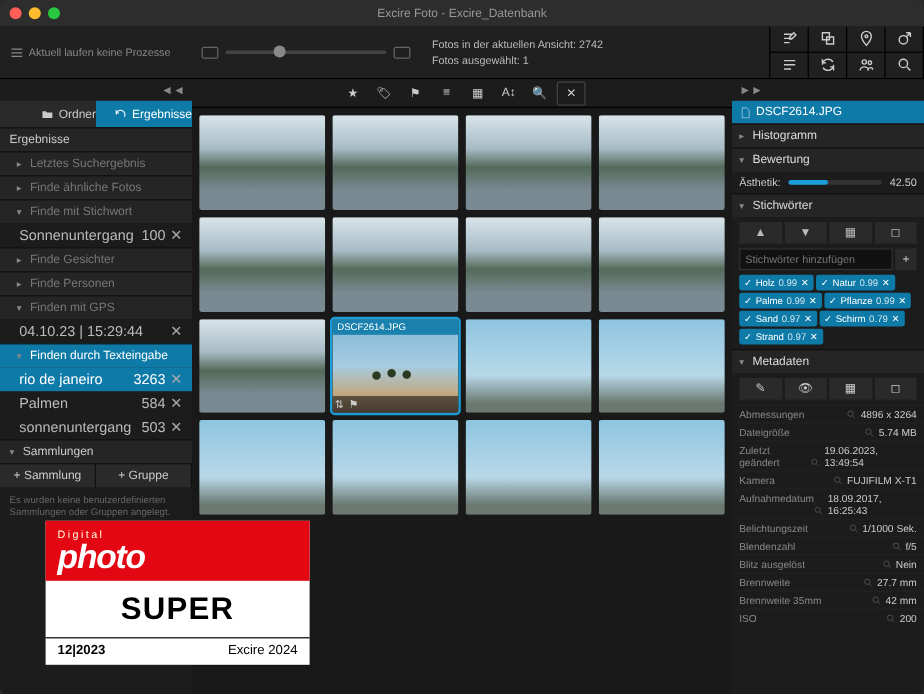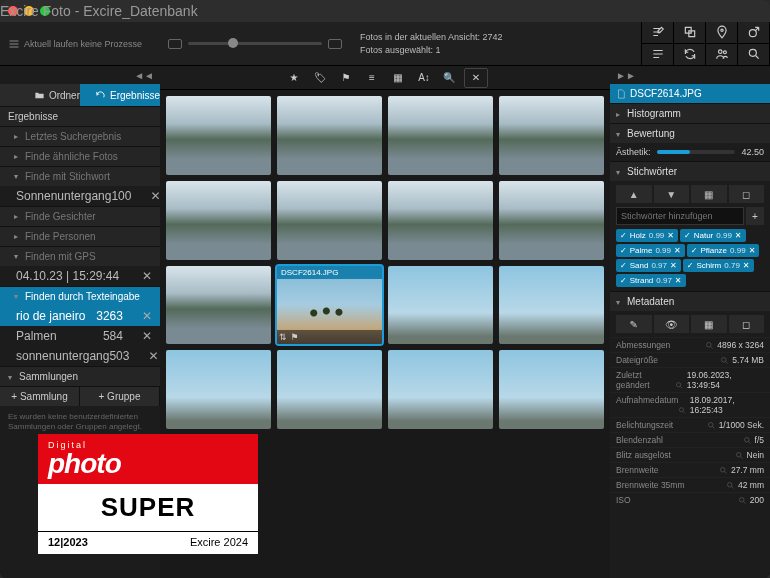--- a/index.html
+++ b/index.html
@@ -2,21 +2,21 @@
 <html><head>
 <meta charset="utf-8">
 <style>
   * { box-sizing: border-box; margin: 0; padding: 0; font-family: -apple-system, Helvetica, Arial, sans-serif; }
   body { background: #2a2a2a; width: 770px; height: 578px; overflow: hidden; font-size: 10px; color: #ccc; }
   .window { width: 770px; height: 578px; background: #1a1a1a; border-radius: 6px; overflow: hidden; position: relative; }
   .titlebar { height: 22px; background: #2d2d2d; display: flex; align-items: center; padding: 0 8px; position: relative; }
   .traffic { display: flex; gap: 6px; }
   .tl { width: 10px; height: 10px; border-radius: 50%; }
   .tl.red { background: #ff5f57; } .tl.yellow { background: #febc2e; } .tl.green { background: #28c840; }
-  .title { position: absolute; left: 0; right: 0; font-size: 14px; color: #999; }
+  .title { position: absolute; left: 0; right: 0; text-align: center; font-size: 10px; color: #999; }
   .topbar { height: 44px; background: #202020; display: flex; align-items: center; border-bottom: 1px solid #000; }
   .status { flex: 0 0 160px; padding: 0 8px; font-size: 9px; color: #888; display:flex; align-items:center; gap:4px;}
   .slider-area { flex: 0 0 190px; display: flex; align-items: center; gap: 6px; padding: 0 8px; }
   .thumb-small,.thumb-large { width:14px; height:10px; border:1px solid #666; border-radius:2px;}
   .slider { flex:1; height:3px; background:#444; position:relative; border-radius:2px;}
   .slider::after { content:""; position:absolute; left:30%; top:-4px; width:10px; height:10px; background:#888; border-radius:50%;}
   .info-text { flex:1; padding:0 10px; font-size:9px; color:#bbb; line-height:1.4;}
   .tool-grid { display:grid; grid-template-columns:repeat(4,32px); grid-template-rows:repeat(2,22px); border-left:1px solid #000;}
   .tool-grid > div { border-right:1px solid #000; border-bottom:1px solid #000; display:flex; align-items:center; justify-content:center; color:#ccc; cursor:pointer;}
   .tool-grid svg { width:14px; height:14px; stroke:#ccc; fill:none; stroke-width:2;}
@@ -24,21 +24,21 @@
   .left { width:160px; background:#1c1c1c; display:flex; flex-direction:column; overflow:hidden;}
   .collapse-row { height:18px; display:flex; justify-content:flex-end; padding-right:6px; align-items:center; color:#888;}
   .tabs { display:flex; height:22px;}
   .tab { flex:1; display:flex; align-items:center; justify-content:flex-end; gap:4px; font-size:10px; cursor:pointer; background:#2a2a2a;}
   .tab.active { background:#0e7aa8; color:#fff;}
   .section-head { padding:4px 8px; font-size:10px; color:#ccc; background:#252525; border-top:1px solid #111; display:flex; align-items:center; gap:4px;}
   .section-head.sub { color:#777; padding-left:14px;}
   .section-head.active { background:#0e7aa8; color:#fff;}
   .row { display:flex; align-items:center; padding:3px 8px 3px 16px; font-size:12px; color:#bbb; justify-content:space-between;}
   .row.sel { background:#0e7aa8; color:#fff;}
-  .row .cnt { display:flex; gap:19px; align-items:flex-end;}
+  .row .cnt { display:flex; gap:4px; align-items:flex-end;}
   .row .x { cursor:pointer; color:#aaa;}
   .btn-row { display:flex; border-top:1px solid #111;}
   .btn-row > div { flex:1; text-align:center; padding:4px 0; font-size:10px; background:#2a2a2a; border-right:1px solid #111; cursor:pointer;}
   .empty-msg { padding:6px 8px; font-size:8px; color:#666; line-height:1.3;}
   .center { flex:1; background:#191919; display:flex; flex-direction:column;}
   .center-toolbar { height:24px; display:flex; align-items:center; justify-content:center; gap:2px; background:#1c1c1c; border-bottom:1px solid #000;}
   .ct-btn { width:24px; height:20px; display:flex; align-items:center; justify-content:center; color:#ccc; cursor:pointer; border-radius:2px;}
   .ct-btn.box { border:1px solid #444;}
   .grid { flex:1; overflow:auto; padding:6px; display:grid; grid-template-columns:repeat(4,1fr); gap:6px; align-content:start;}
   .thumb { background:#222; aspect-ratio:4/3; position:relative; border-radius:2px; overflow:hidden;}
@@ -429,20 +429,27 @@
               </svg>5.74 MB</span>
           </div>
           <div class="meta-row">
             <span class="k">Zuletzt geändert</span>
             <span class="v"><svg viewBox="0 0 24 24">
                 <circle cx="10" cy="10" r="6"></circle>
                 <path d="M15 15l5 5"></path>
               </svg>19.06.2023, 13:49:54</span>
           </div>
           <div class="meta-row">
+            <span class="k">Kamera</span>
+            <span class="v"><svg viewBox="0 0 24 24">
+                <circle cx="10" cy="10" r="6"></circle>
+                <path d="M15 15l5 5"></path>
+              </svg>FUJIFILM X-T1</span>
+          </div>
+          <div class="meta-row">
             <span class="k">Aufnahmedatum</span>
             <span class="v"><svg viewBox="0 0 24 24">
                 <circle cx="10" cy="10" r="6"></circle>
                 <path d="M15 15l5 5"></path>
               </svg>18.09.2017, 16:25:43</span>
           </div>
           <div class="meta-row">
             <span class="k">Belichtungszeit</span>
             <span class="v"><svg viewBox="0 0 24 24">
                 <circle cx="10" cy="10" r="6"></circle>

